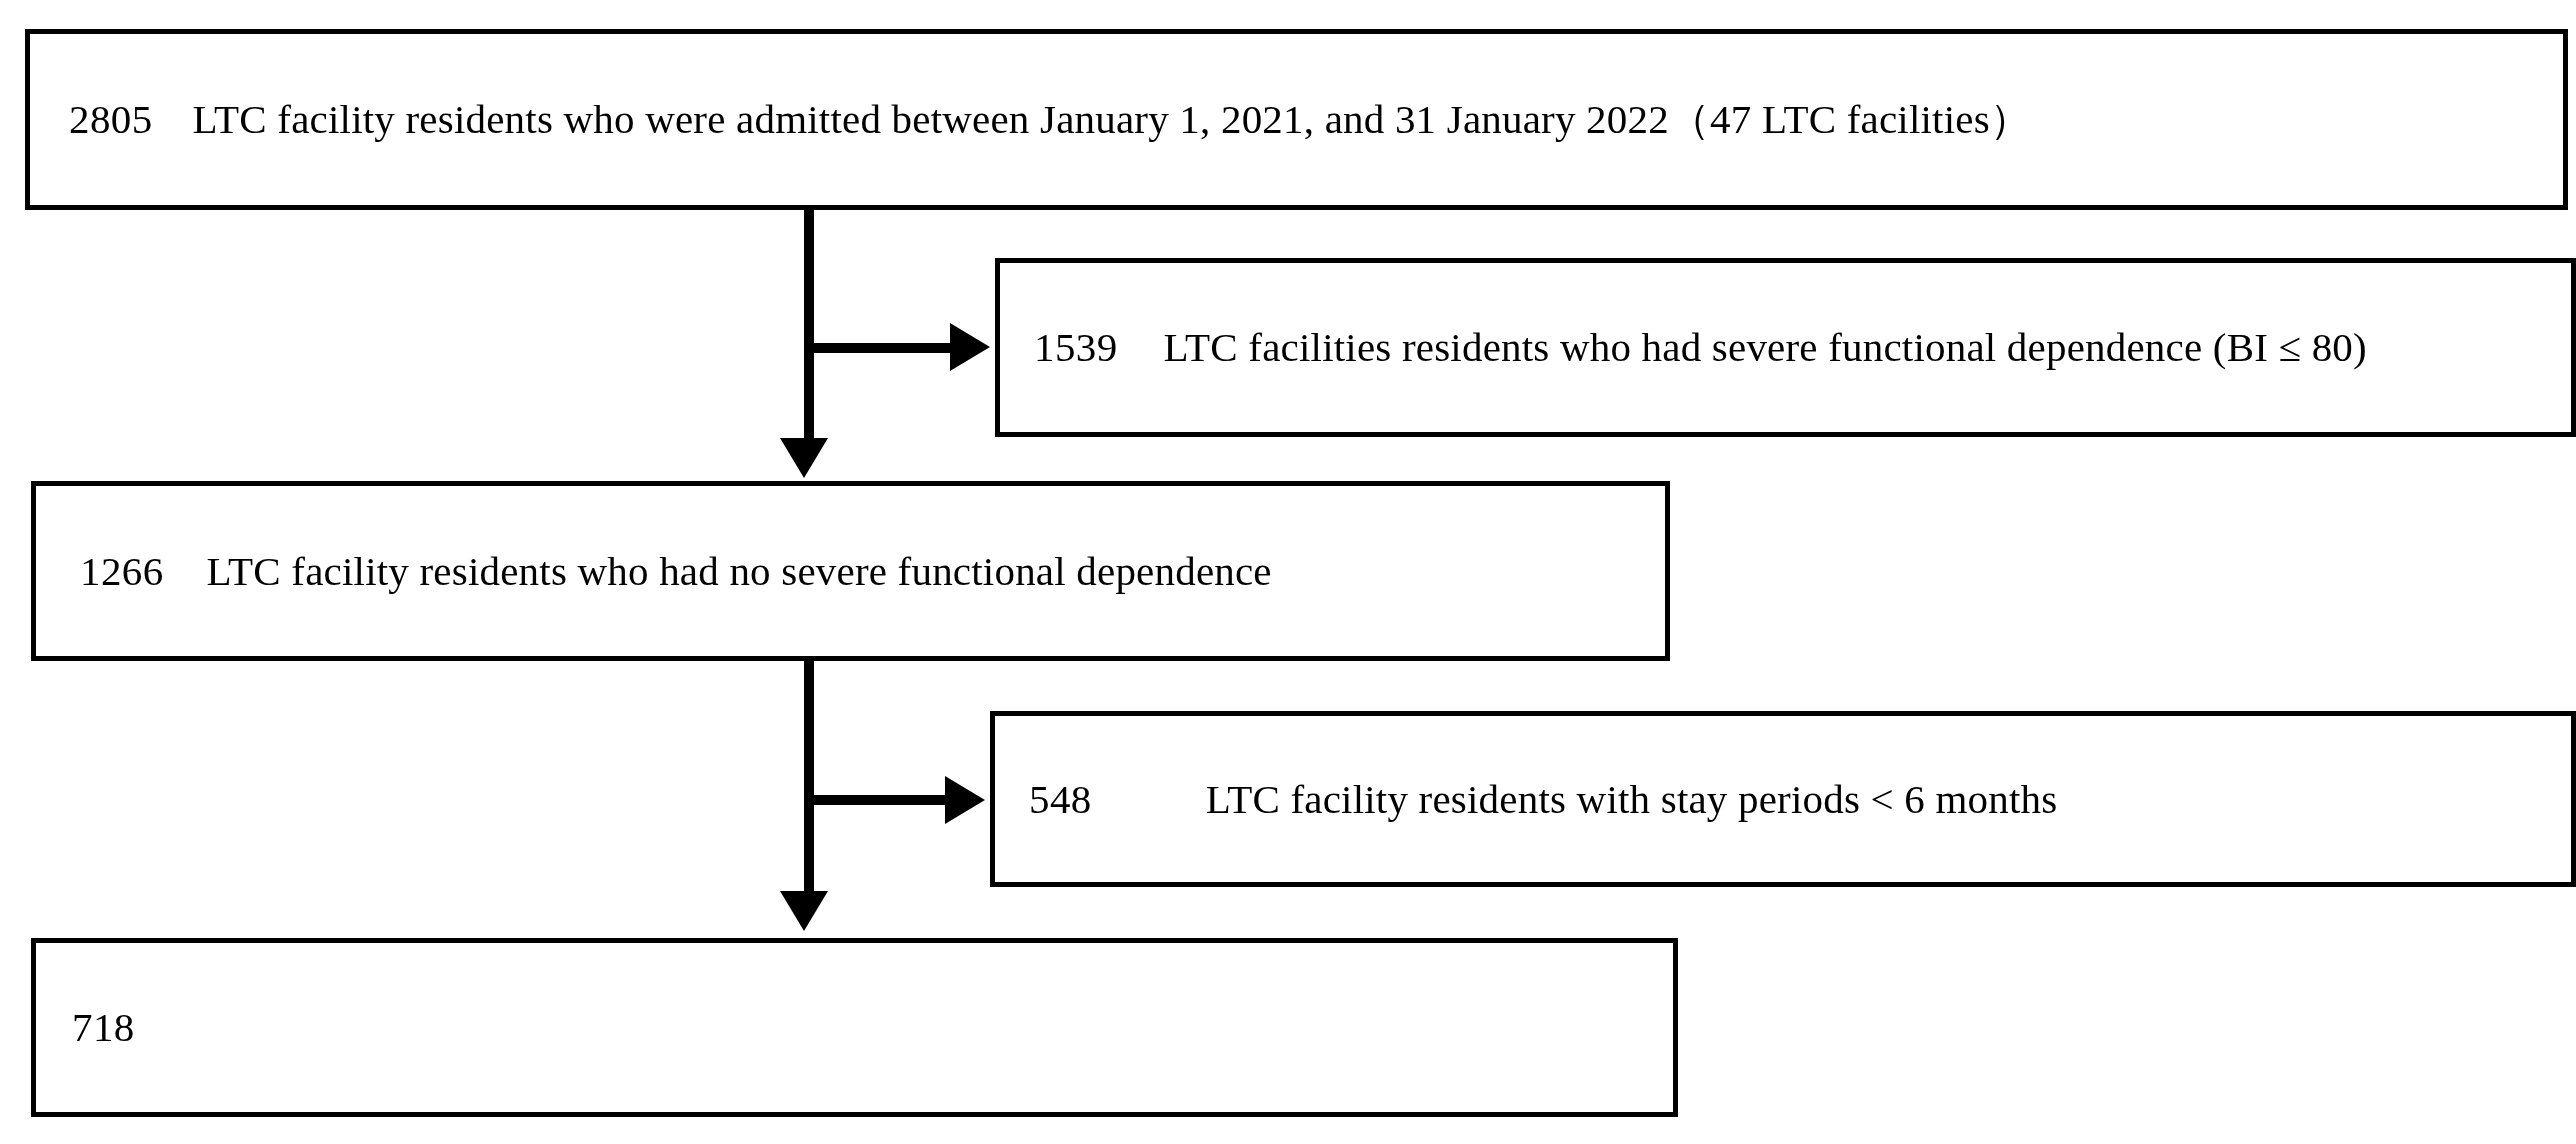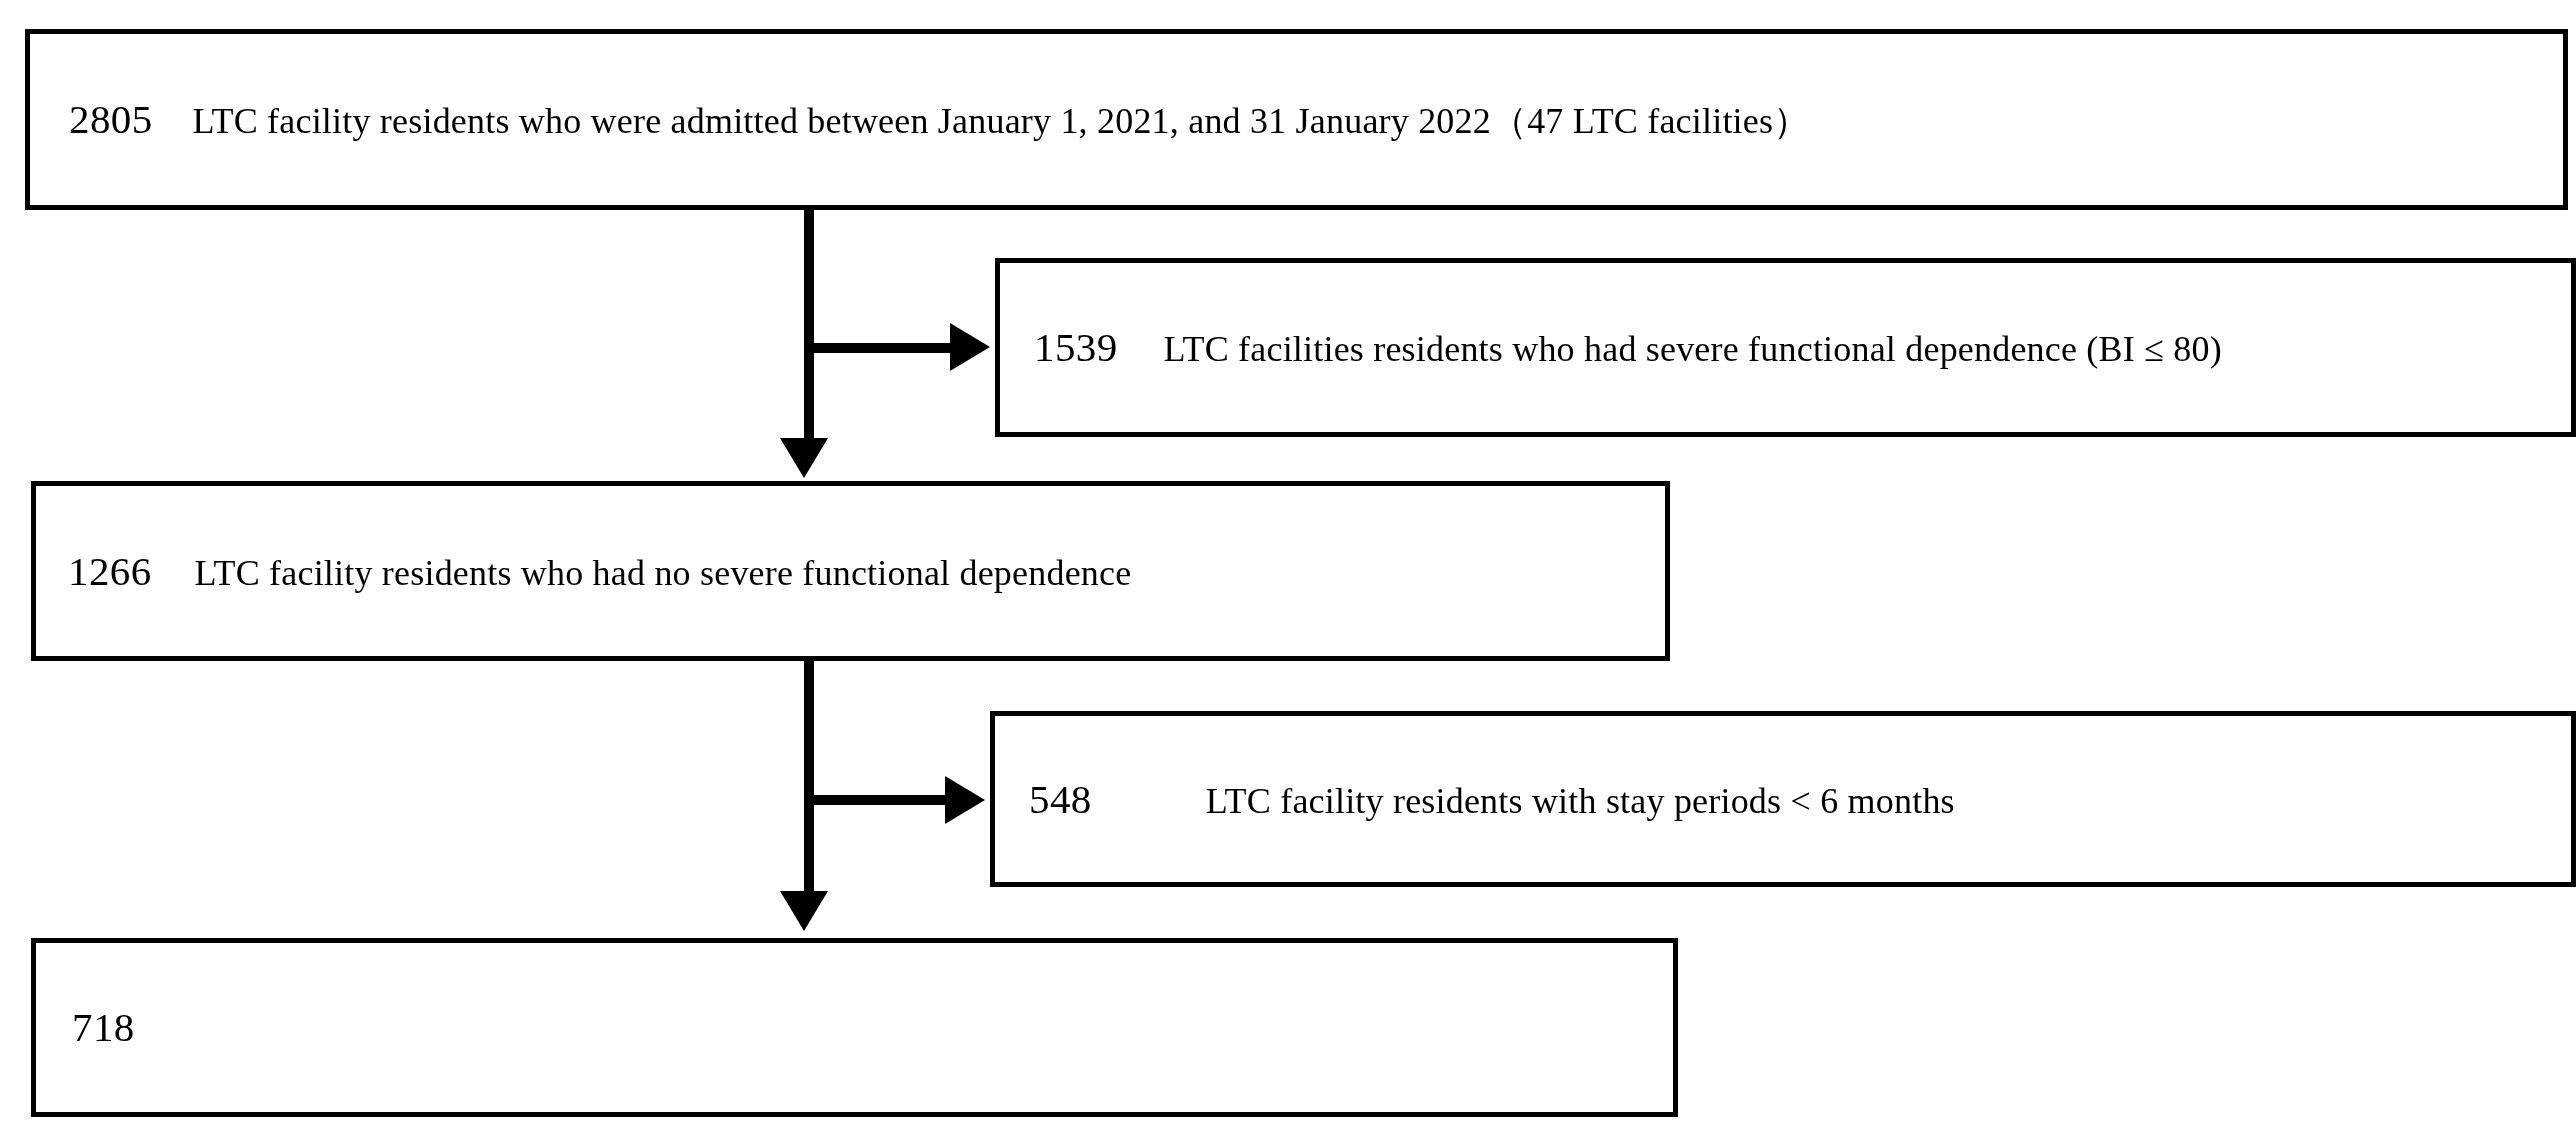--- a/index.html
+++ b/index.html
@@ -31,38 +31,38 @@
     display: flex;
     align-items: baseline;
     white-space: nowrap;
   }
   .box-count {
     font-size: 41px;
     line-height: 1;
     letter-spacing: 0.4px;
   }
   .box-label {
-    font-size: 36px;
+    font-size: 41px;
     line-height: 1;
     letter-spacing: 0.2px;
   }
   .box-label .bold {
     font-weight: normal;
   }
 
   
   #box-enrolled      { left: 25px;   top: 29px;   width: 2543px; height: 181px; }
   #box-enrolled .box-inner { padding-left: 39px; }
   #box-enrolled .box-count { margin-right: 40px; }
 
   #box-excluded-dependence { left: 995px; top: 258px;  width: 1581px; height: 179px; }
   #box-excluded-dependence .box-inner { padding-left: 34px; }
   #box-excluded-dependence .box-count { margin-right: 46px; }
 
-  #box-no-dependence { left: 31px;   top: 481px;  width: 1639px; height: 180px; }
+  #box-no-dependence { left: 31px;   top: 481px;  width: 1639px; height: 180px; padding-left: 12px; }
   #box-no-dependence .box-inner { padding-left: 32px; }
   #box-no-dependence .box-count { margin-right: 43px; }
 
   #box-excluded-stay { left: 990px; top: 711px;  width: 1586px; height: 176px; }
   #box-excluded-stay .box-inner { padding-left: 34px; }
   #box-excluded-stay .box-count { margin-right: 114px; }
 
   #box-included      { left: 31px;   top: 938px; width: 1647px; height: 179px; }
   #box-included .box-inner { padding-left: 36px; }
   #box-included .box-count { margin-right: 71px; }

